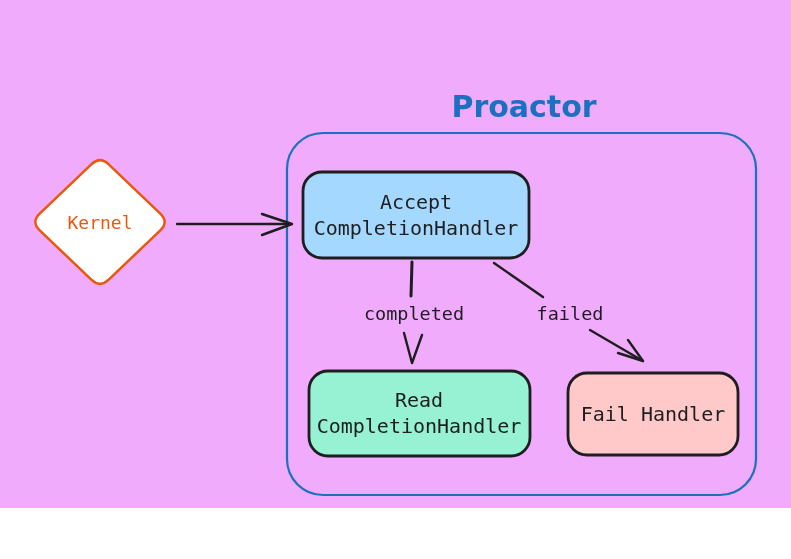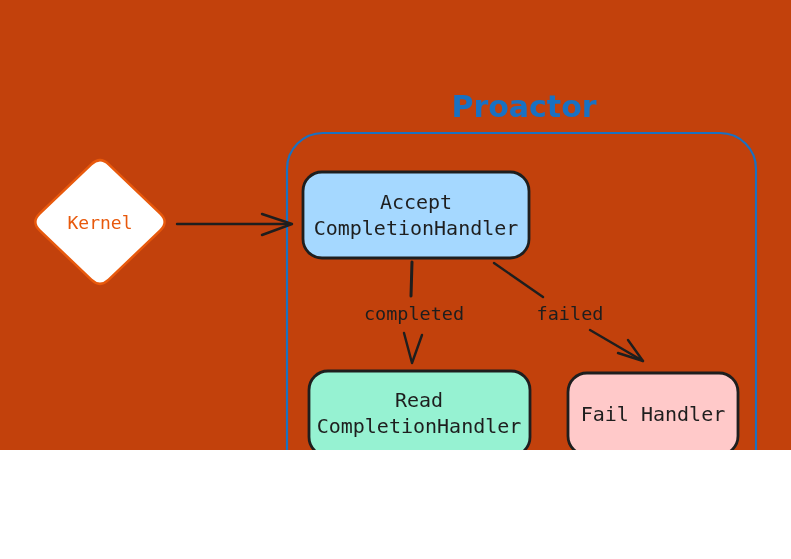--- a/index.html
+++ b/index.html
@@ -3,22 +3,22 @@
 <meta charset="utf-8">
 <style>
   html, body {
     margin: 0;
     padding: 0;
     background: #ffffff;
   }
   .screen {
     position: relative;
     width: 791px;
-    height: 450px;
-    background: #c2410c;
+    height: 508px;
+    background: #f0abfc;
     overflow: hidden;
     font-family: "DejaVu Sans", sans-serif;
   }
   svg { display: block; }
 
   .container-rect {
     fill: none;
     stroke: #1971c2;
     stroke-width: 2.2;
   }

